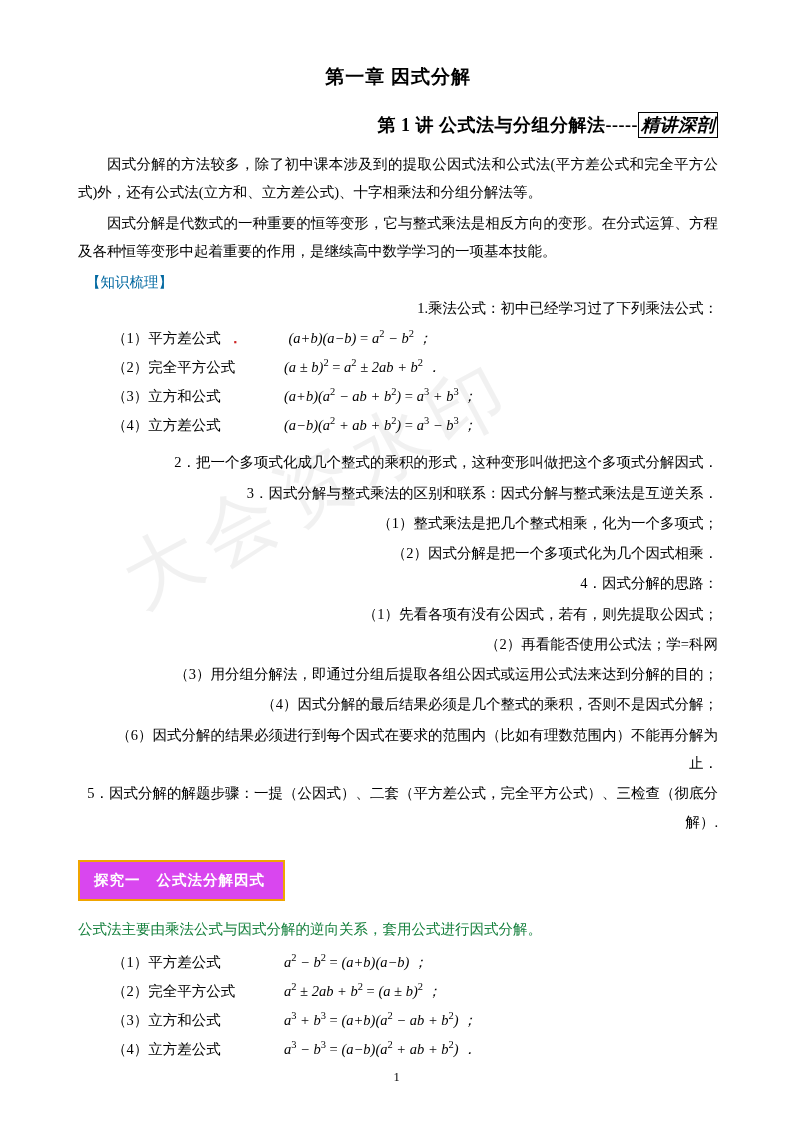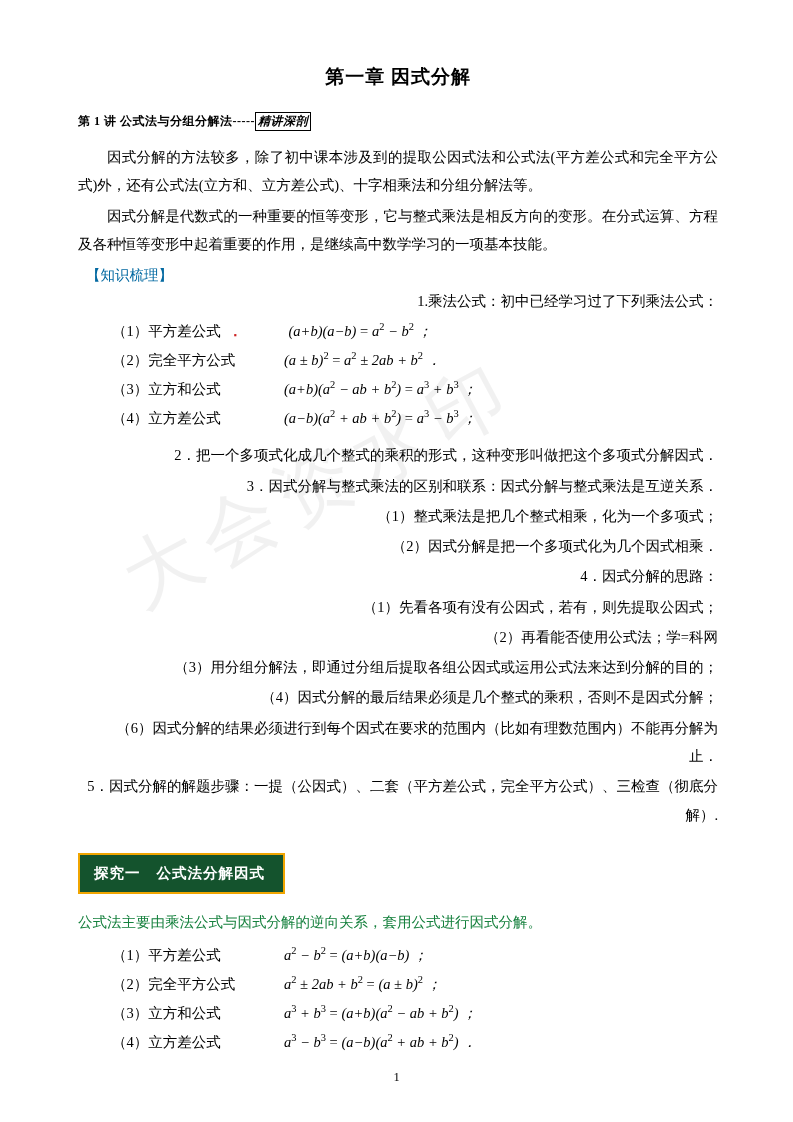--- a/index.html
+++ b/index.html
@@ -44,22 +44,22 @@
     white-space: nowrap;
   }
   h1.title {
     text-align: center;
     font-size: 19px;
     font-weight: bold;
     margin: 12px 0 22px 0;
     letter-spacing: 1px;
   }
   h2.subtitle {
-    text-align: left;
-    font-size: 12px;
+    text-align: right;
+    font-size: 18px;
     font-weight: bold;
     margin: 4px 0 12px 0;
     letter-spacing: 0.5px;
   }
   .boxed-italic {
     display: inline-block;
     border: 1px solid #000;
     padding: 0 2px;
     font-style: italic;
     font-weight: bold;
@@ -104,21 +104,21 @@
   }
   .fml sup { font-style: normal; font-size: 0.72em; vertical-align: super; }
   .fml .op { font-style: normal; }
   .redmark {
     color: #cc2222;
     font-weight: bold;
   }
   .banner {
     margin: 22px 0 14px 0;
     display: inline-block;
-    background: #14532d;
+    background: #d946ef;
     border: 2px solid #f0a500;
     color: #ffffff;
     font-weight: bold;
     font-size: 14.5px;
     padding: 9px 18px 9px 14px;
     letter-spacing: 1px;
   }
   .banner .b1 { margin-right: 16px; }
   .blue-text {
     color: #15803d;

